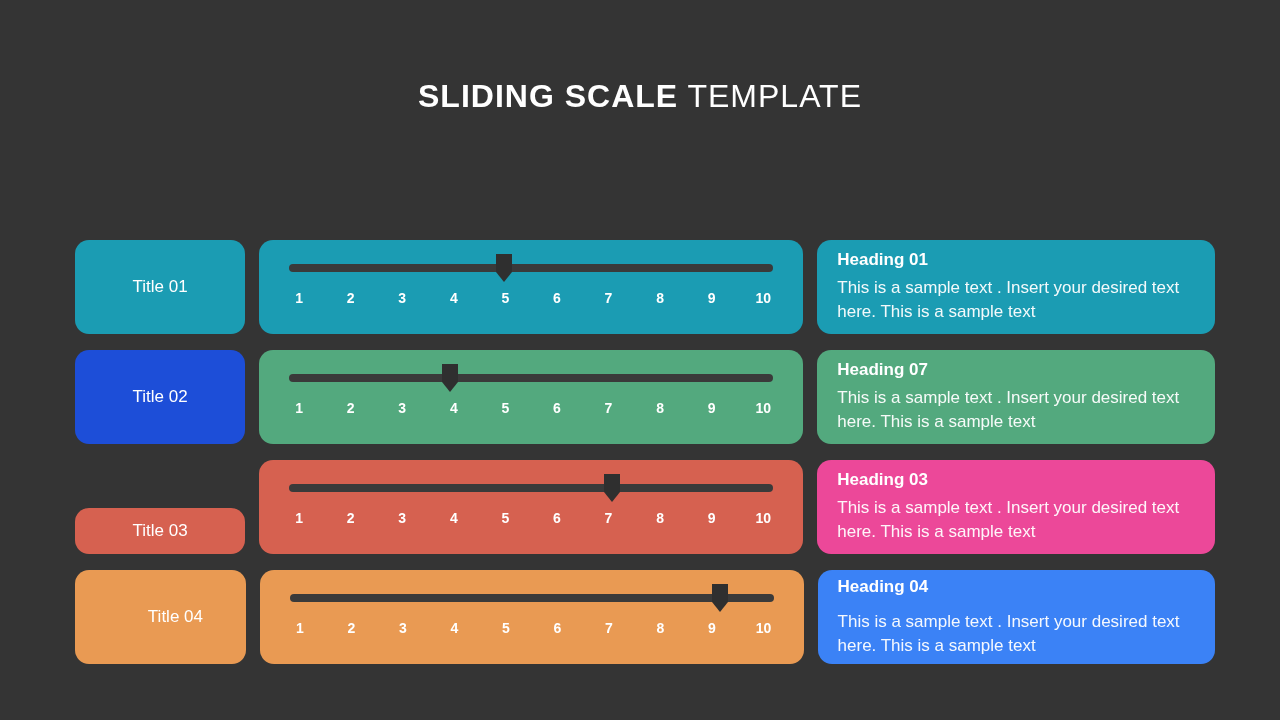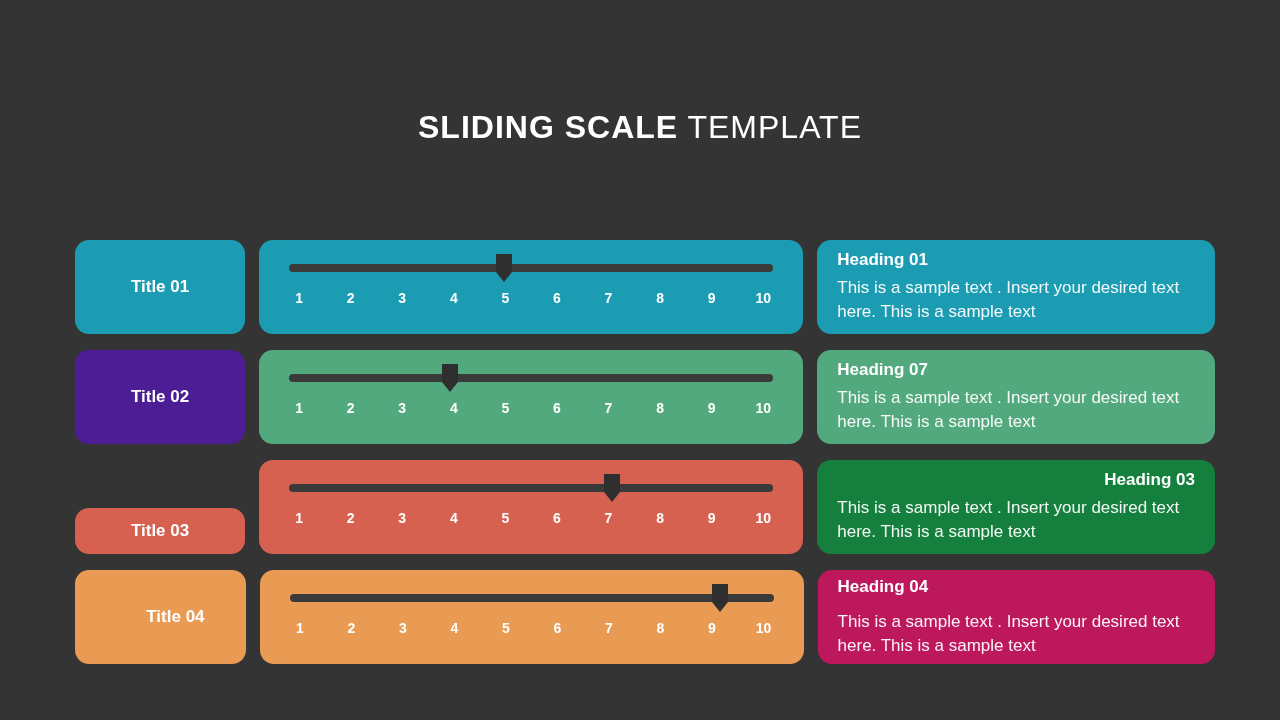--- a/index.html
+++ b/index.html
@@ -9,21 +9,21 @@
     background: #343434;
     font-family: Arial, Helvetica, sans-serif;
     overflow: hidden;
     position: relative;
   }
   .title {
     text-align: center;
     color: #fff;
     font-size: 32px;
     letter-spacing: 1px;
-    padding-top: 109px;
+    padding-top: 78px;
     font-weight: 300;
   }
   .title .bold { font-weight: 700; }
   .rows {
     position: absolute;
     left: 75px;
     top: 240px;
     width: 1140px;
     display: flex;
     flex-direction: column;
@@ -36,21 +36,21 @@
   }
   .title-box, .slider-box, .heading-box {
     border-radius: 14px;
     color: #fff;
   }
   .title-box {
     width: 175px;
     display: flex;
     align-items: center;
     justify-content: center;
-    font-weight: 700;
+    font-weight: 400;
     font-size: 17px;
   }
   .slider-box {
     width: 558px;
     position: relative;
     padding: 20px 30px 10px 30px;
   }
   .track {
     position: relative;
     height: 8px;
@@ -125,21 +125,21 @@
           <span class="tick">9</span>
           <span class="tick">10</span>
         </div>
       </div>
       <div class="heading-box" style="background: rgb(27, 156, 179);">
         <div class="hlabel">Heading 01</div>
         <div class="desc">This is a sample text . Insert your desired text here. This is a sample text</div>
       </div>
     </div>
     <div class="row">
-      <div class="title-box" style="background: #4c1d95;">
+      <div class="title-box" style="background: #1d4ed8;">
         <span>Title 02</span>
       </div>
       <div class="slider-box" style="background: rgb(83, 169, 126);">
         <div class="track">
           <div class="pointer" style="left: 33.3333%;">
             <svg width="20" height="30" viewBox="0 0 20 30">
               <path d="M2 0 H18 V18 L10 28 L2 18 Z" fill="#2f2f2f"></path>
             </svg>
           </div>
         </div>
@@ -179,21 +179,21 @@
           <span class="tick">3</span>
           <span class="tick">4</span>
           <span class="tick">5</span>
           <span class="tick">6</span>
           <span class="tick">7</span>
           <span class="tick">8</span>
           <span class="tick">9</span>
           <span class="tick">10</span>
         </div>
       </div>
-      <div class="heading-box" style="background: #15803d; align-items: flex-end;">
+      <div class="heading-box" style="background: #ec4899;">
         <div class="hlabel">Heading 03</div>
         <div class="desc">This is a sample text . Insert your desired text here. This is a sample text</div>
       </div>
     </div>
     <div class="row">
       <div class="title-box" style="background: rgb(233, 154, 83); padding-left: 30px;">
         <span>Title 04</span>
       </div>
       <div class="slider-box" style="background: rgb(233, 154, 83);">
         <div class="track">
@@ -209,18 +209,18 @@
           <span class="tick">3</span>
           <span class="tick">4</span>
           <span class="tick">5</span>
           <span class="tick">6</span>
           <span class="tick">7</span>
           <span class="tick">8</span>
           <span class="tick">9</span>
           <span class="tick">10</span>
         </div>
       </div>
-      <div class="heading-box" style="background: #be185d; gap: 7px;">
+      <div class="heading-box" style="background: #3b82f6; gap: 7px;">
         <div class="hlabel">Heading 04</div>
         <div class="desc">This is a sample text . Insert your desired text here. This is a sample text</div>
       </div>
     </div>
   </div>
 
 </body></html>

